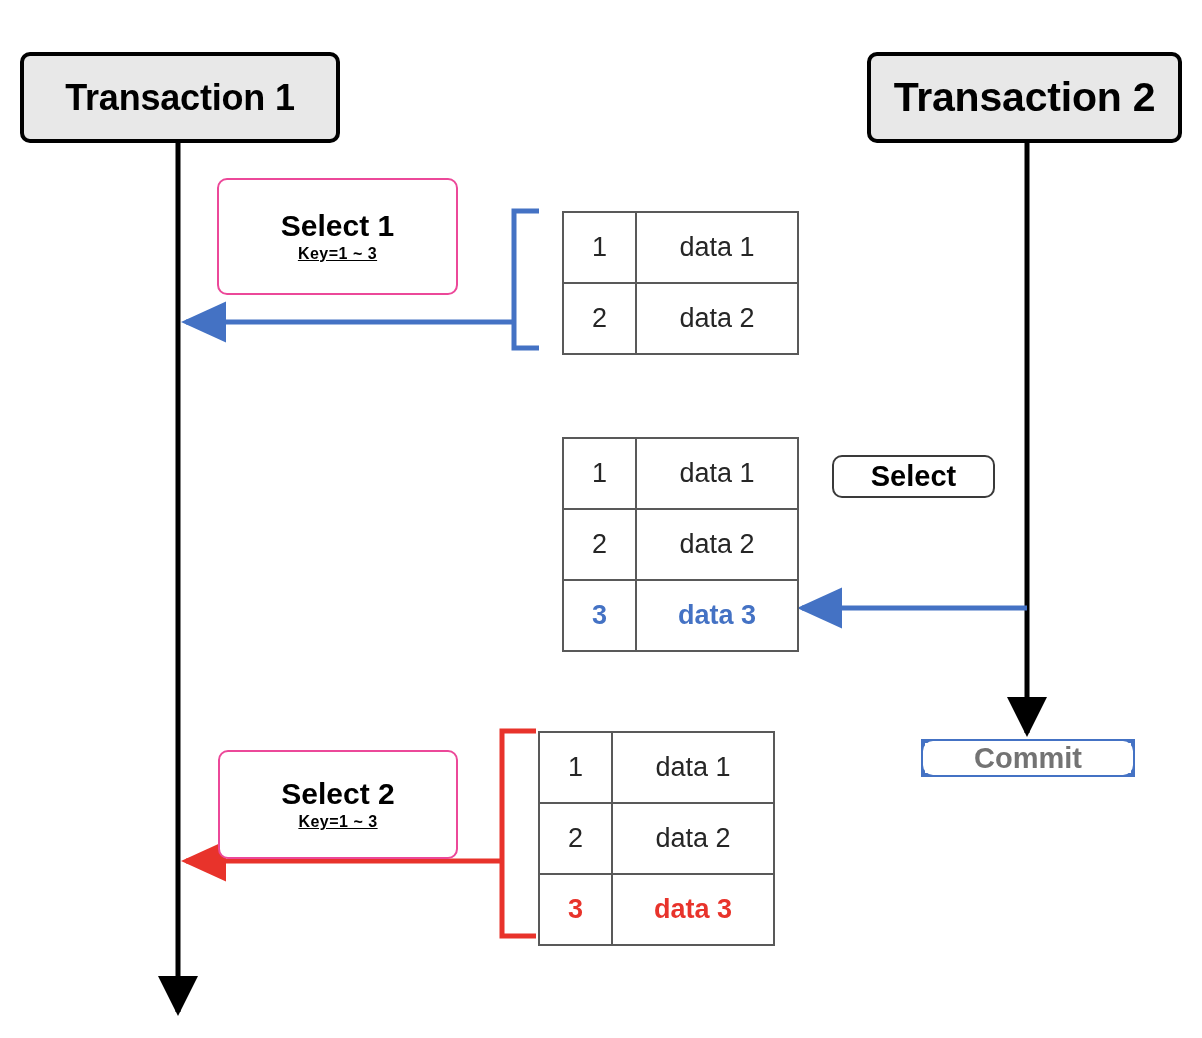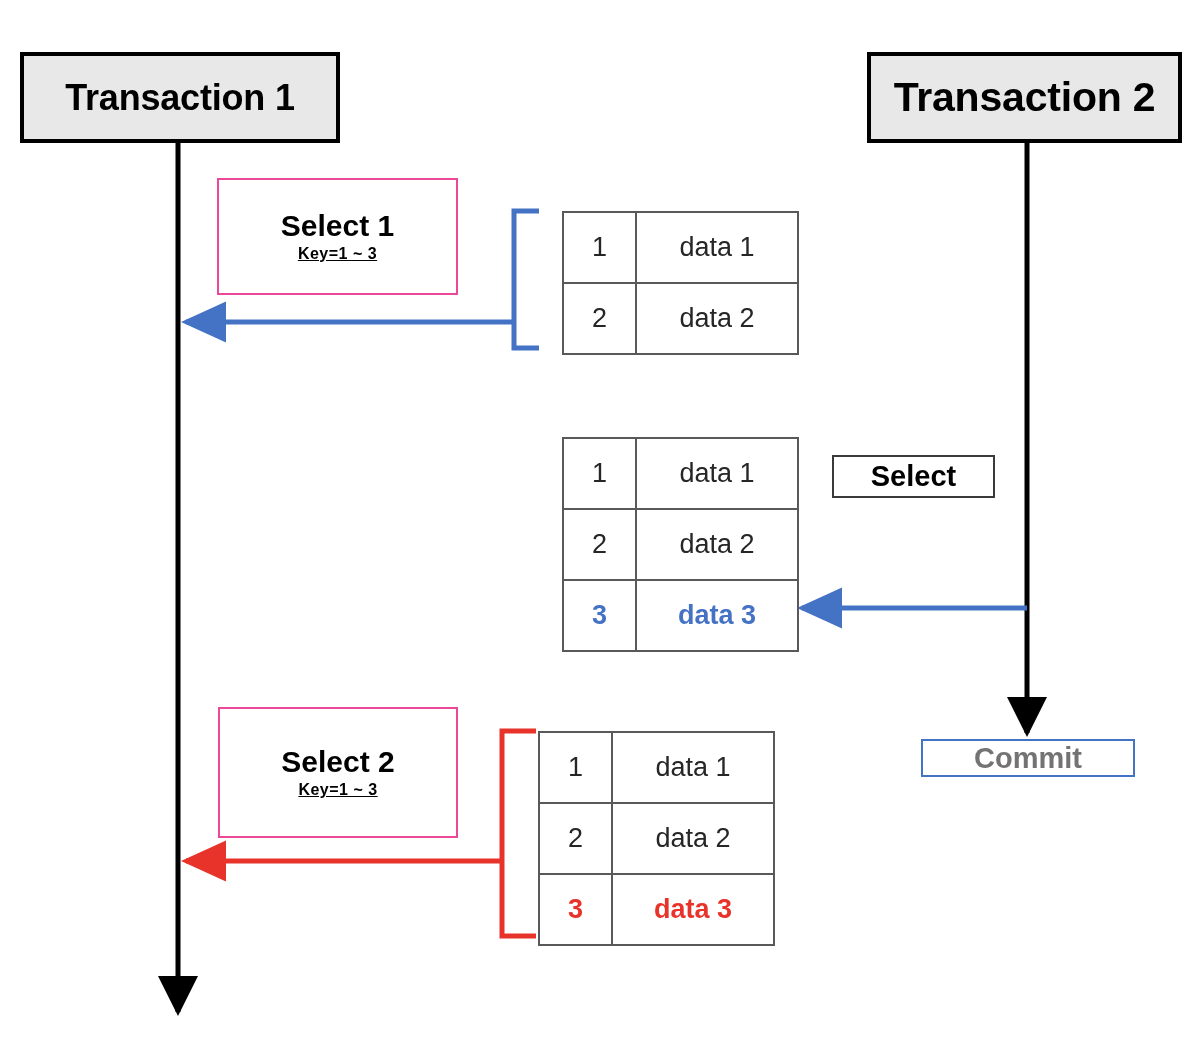--- a/index.html
+++ b/index.html
@@ -12,21 +12,21 @@
     font-family: "Liberation Sans", sans-serif;
     -webkit-font-smoothing: antialiased;
   }
   #stage {
     position: relative;
     width: 1202px;
     height: 1038px;
     background: #ffffff;
     overflow: hidden;
   }
-  .abs { position: absolute; }
+  .abs { position: absolute; border-radius: 10px; }
 
   
   .participant {
     box-sizing: border-box;
     background: #e8e8e8;
     border: 4px solid #000000;
     display: flex;
     align-items: center;
     justify-content: center;
     font-weight: bold;
@@ -190,21 +190,21 @@
         <td class="k" style="color:#4472C4;">3</td>
         <td class="v" style="color:#4472C4;">data 3</td>
       </tr>
     </tbody>
   </table>
 
   <div class="plain-box abs" style="left:832px; top:455px; width:163px; height:43px;">
     <span>Select</span>
   </div>
 
-  <div class="label-box abs" style="left:218px; top:707px; width:240px; height:131px;">
+  <div class="label-box abs" style="left:218px; top:750px; width:240px; height:109px;">
     <div class="lb-title">Select 2</div>
     <div class="lb-sub">Key=1 ~ 3</div>
   </div>
 
   <table class="rtable abs" style="left:538px; top:731px;">
     <tbody>
       <tr>
         <td class="k">1</td>
         <td class="v">data 1</td>
       </tr>

